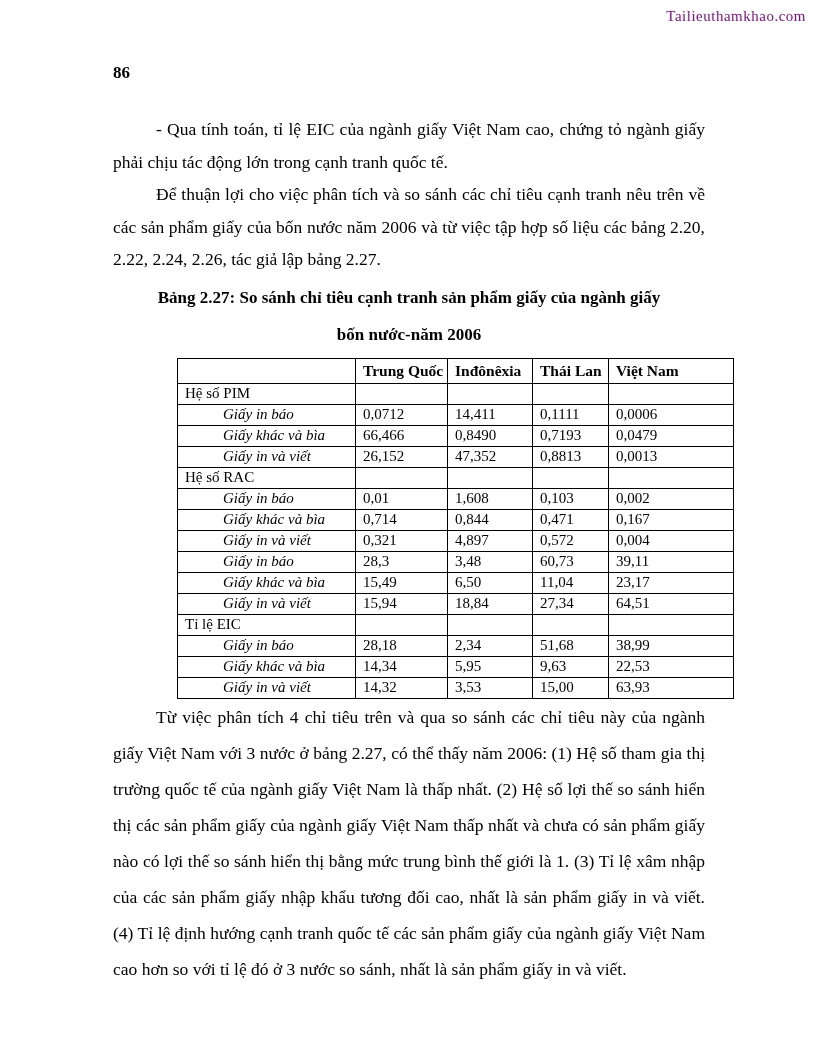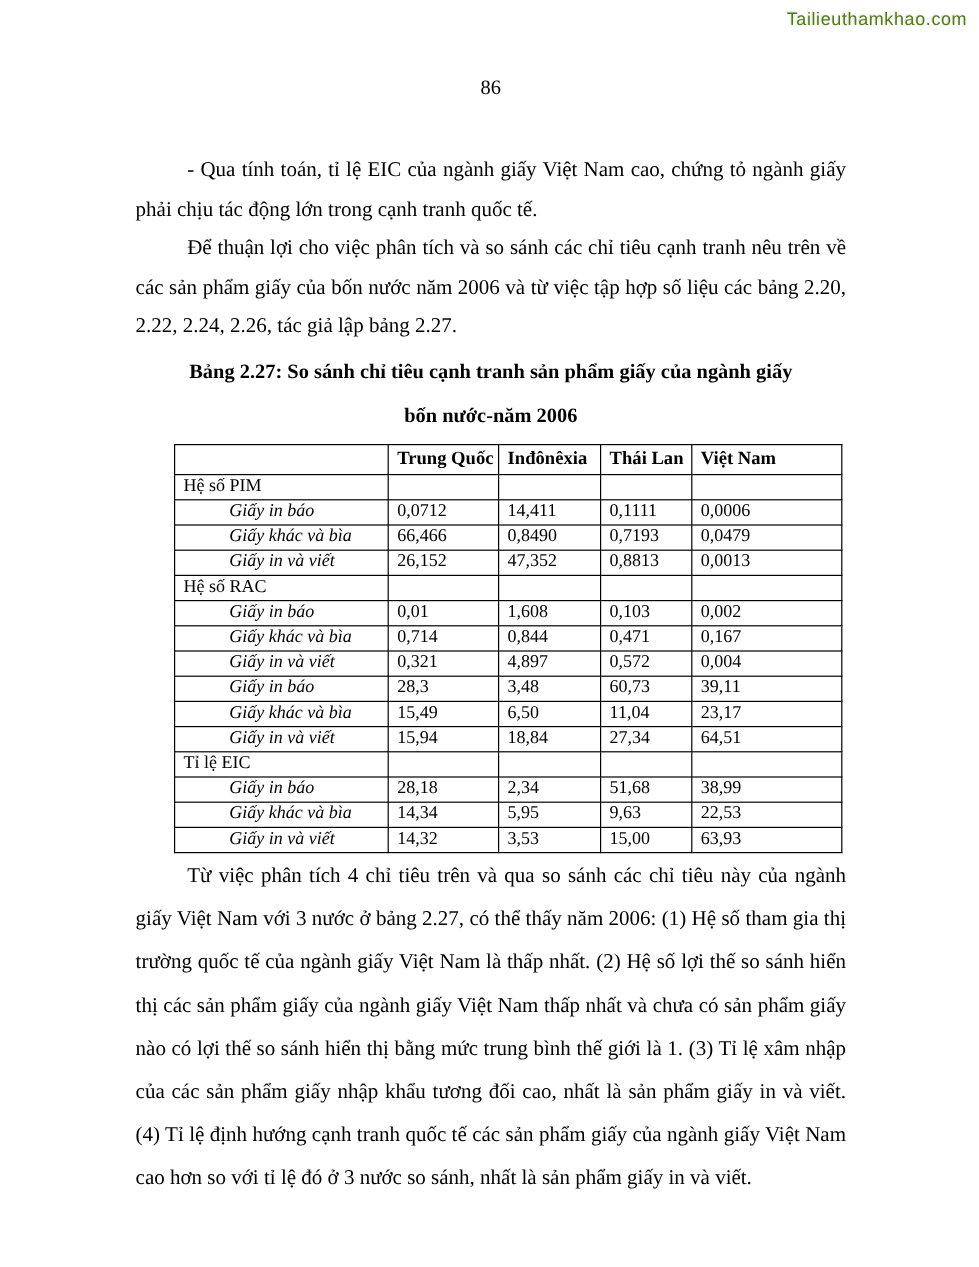--- a/index.html
+++ b/index.html
@@ -1,48 +1,48 @@
 <!DOCTYPE html>
 <html><head>
 <meta charset="utf-8">
 <style>
   * { margin: 0; padding: 0; box-sizing: border-box; }
   html, body { width: 816px; height: 1056px; background: #ffffff; overflow: hidden; }
   body { font-family: "Liberation Serif", "DejaVu Serif", serif; color: #000; position: relative; }
 
   .watermark {
     position: absolute; top: 8px; right: 10px;
-    font-family: Liberation Sans, sans-serif;
-    font-size: 15px; color: #4d7c0f;
+    font-family: Liberation Serif, serif;
+    font-size: 15px; color: #701a75;
     text-shadow: 1px 1px 0 #ffffff, -1px -1px 0 #e9e9e9;
     letter-spacing: 0.5px;
   }
 
   .page-content {
     position: absolute; top: 63px; left: 113px; width: 592px;
   }
 
   .page-number {
-    text-align: center; font-size: 17px; margin-bottom: 42px;
+    text-align: left; font-size: 17px; margin-bottom: 30px; font-weight: bold;
   }
 
   .para {
     font-size: 17.5px; line-height: 32.5px;
     text-align: justify; text-indent: 43px;
   }
   .para-bottom { line-height: 36px; }
 
   .table-title {
     font-weight: bold; font-size: 17px; text-align: center;
     line-height: 31px; margin-top: 6px;
   }
 
   table.cmp {
     border-collapse: collapse; table-layout: fixed;
-    width: 556px; margin-left: 32px; margin-top: 8px;
+    width: 556px; margin-left: 64px; margin-top: 8px;
     font-size: 15px;
   }
   table.cmp th, table.cmp td {
     border: 1px solid #000;
     padding: 0 0 0 7px;
     height: 21px;
     text-align: left; vertical-align: middle;
     overflow: hidden; white-space: nowrap;
   }
   table.cmp th {

